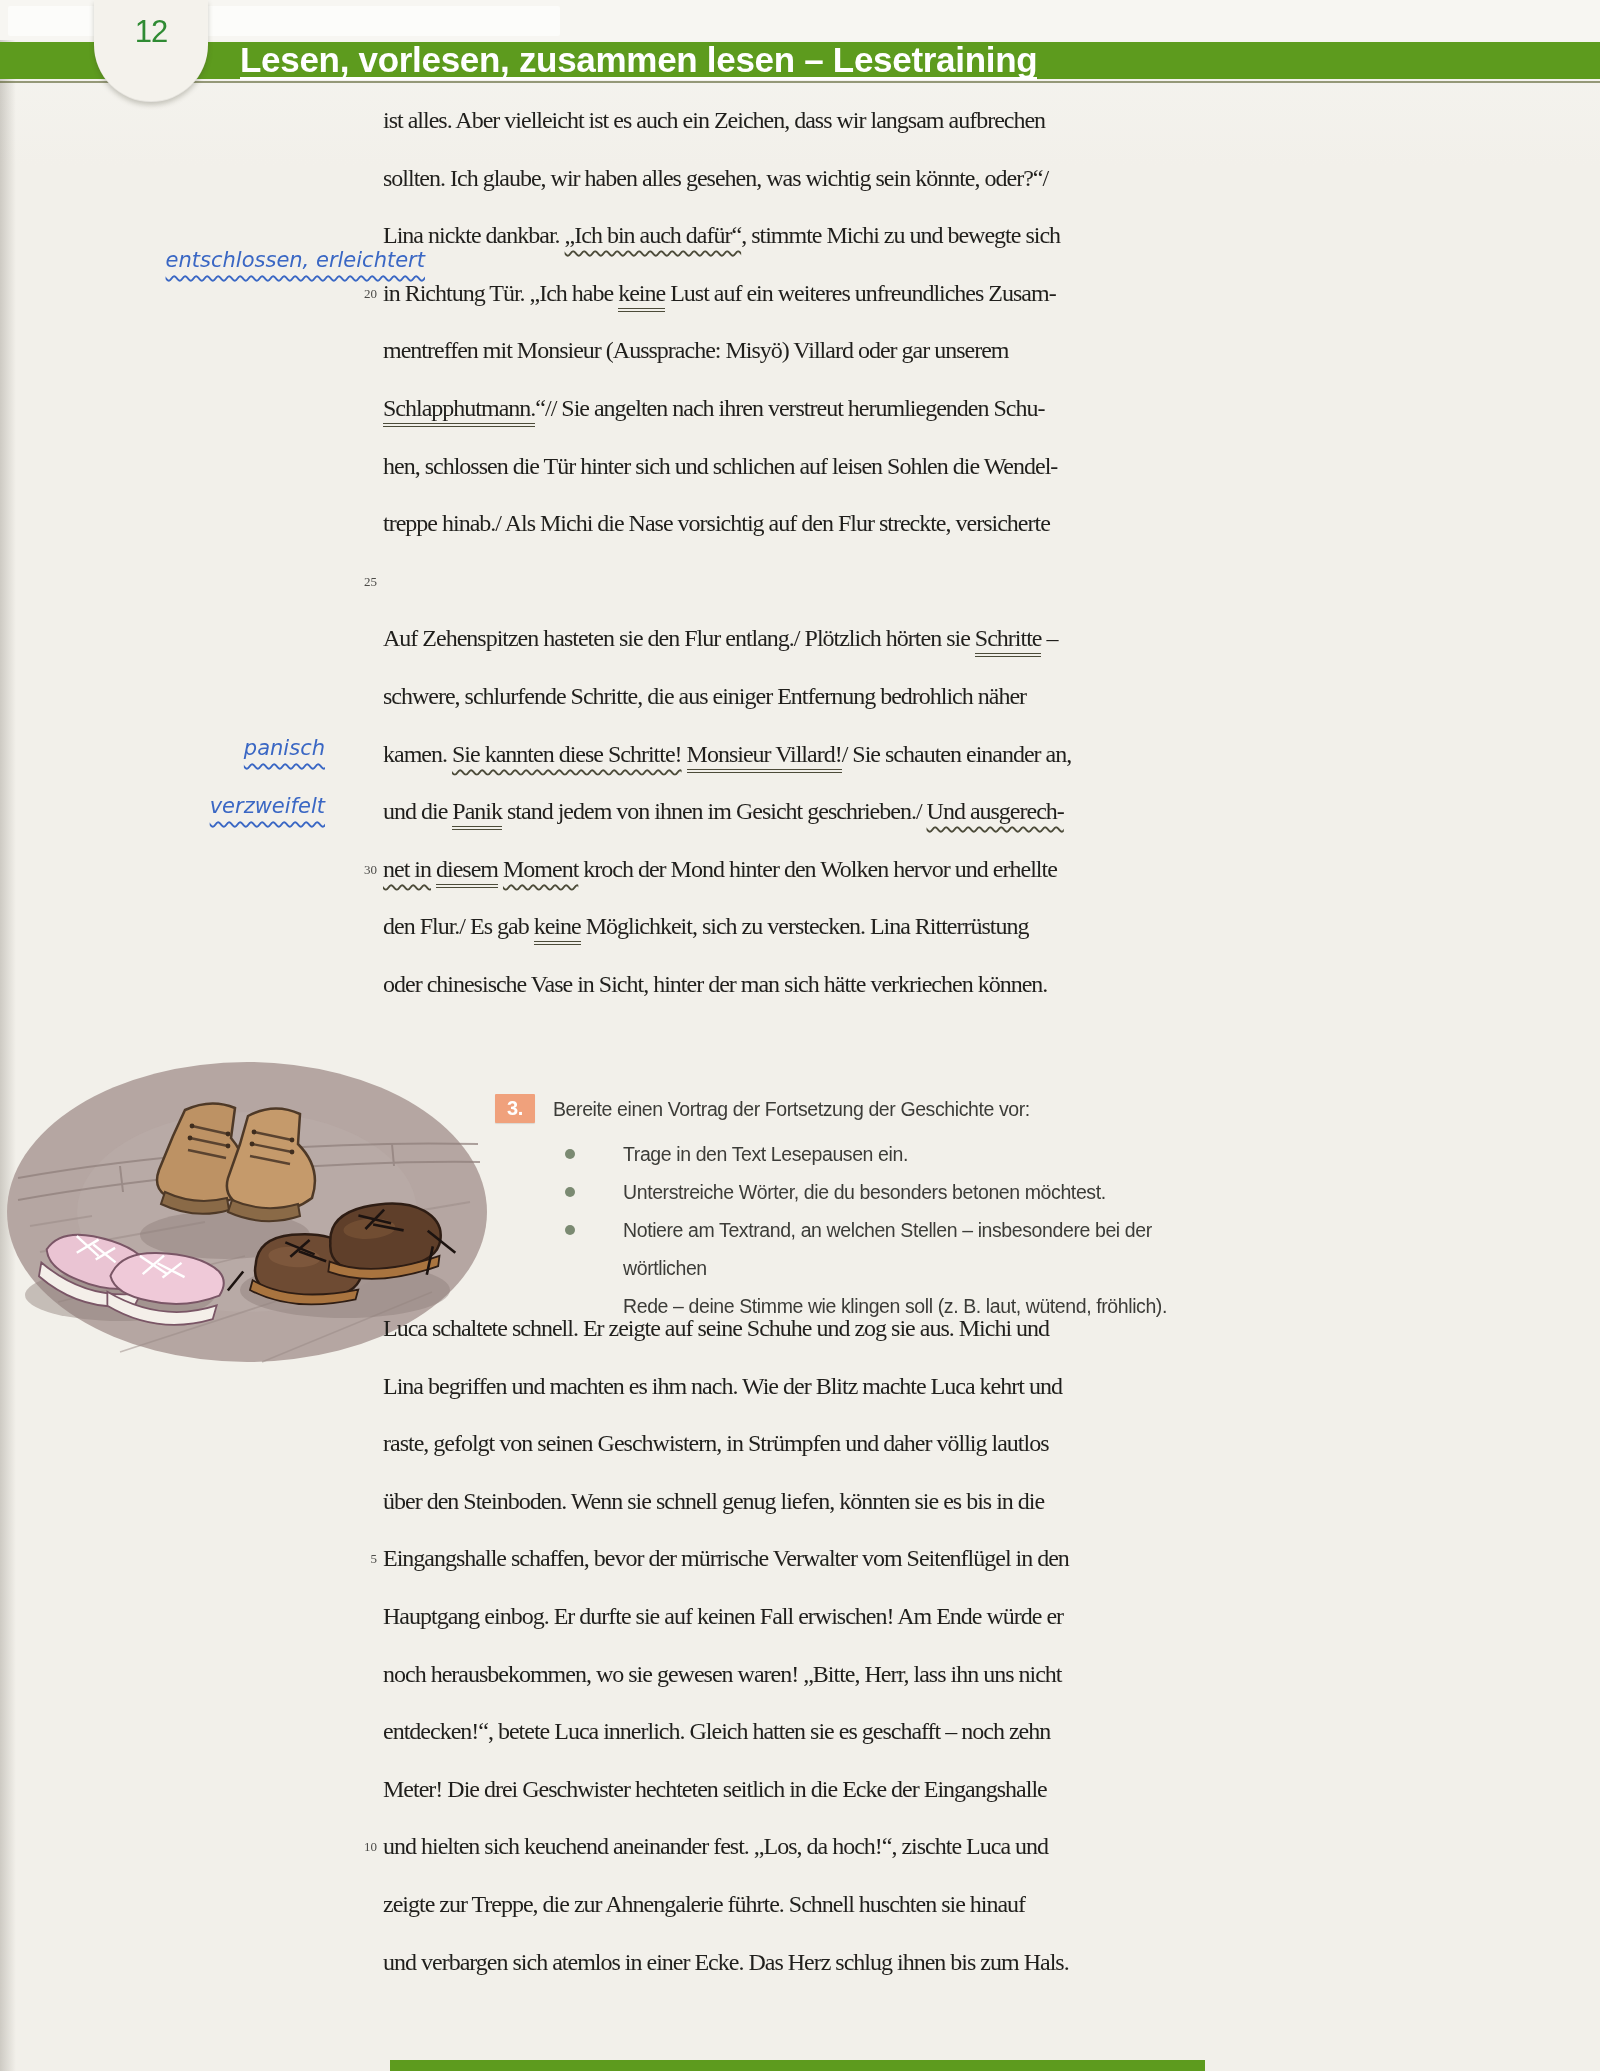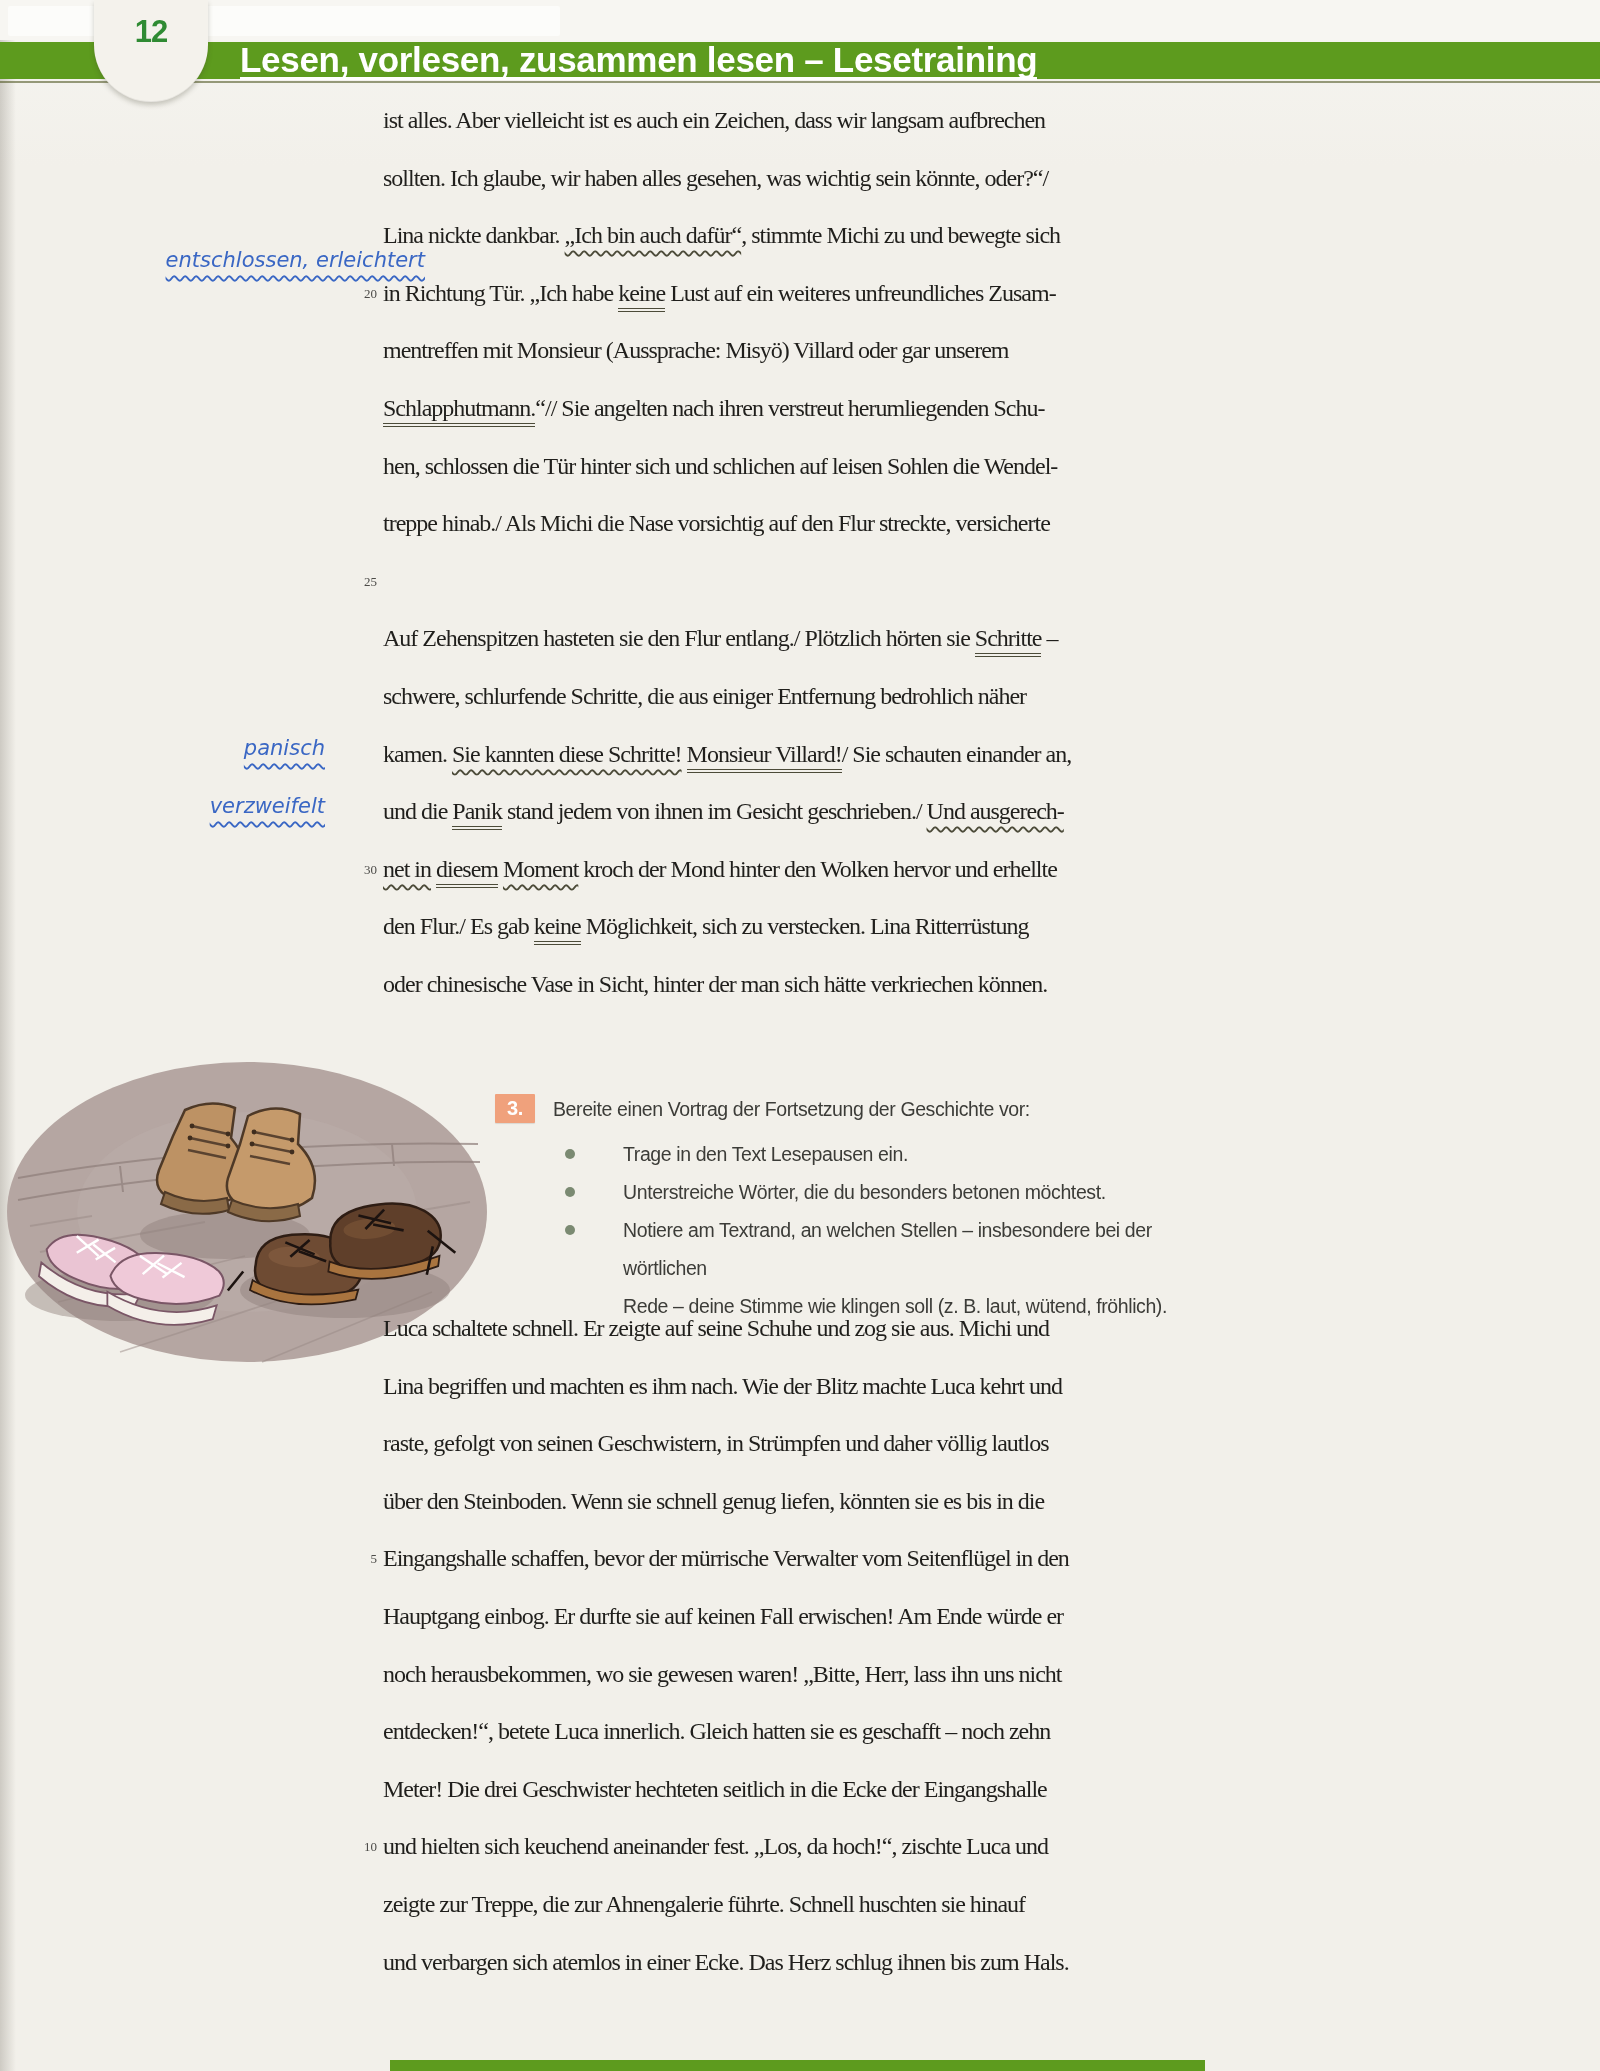--- a/index.html
+++ b/index.html
@@ -12,21 +12,21 @@
 
   .header-bar{position:absolute;left:0;top:42px;width:100%;height:37px;background:#5d9b1e;}
   .header-underbar{position:absolute;left:0;top:81px;width:100%;height:2px;background:#474f17;opacity:.55;}
   .header-title{position:absolute;left:240px;top:45px;color:#ffffff;font-family:"Liberation Sans",sans-serif;
         font-weight:bold;font-size:35px;letter-spacing:-0.3px;white-space:nowrap;
         border-bottom:3px solid #ffffff;padding-bottom:2px;line-height:30px;}
   .unit-tab{position:absolute;left:94px;top:0;width:114px;height:102px;background:#f4f2ec;
         border-radius:0 0 57px 57px;box-shadow:0 3px 5px rgba(60,60,40,.25),inset 0 -1px 0 rgba(0,0,0,.05);
         text-align:center;}
   .unit-number{display:inline-block;margin-top:14px;font-family:"Liberation Sans",sans-serif;
-        font-weight:bold;font-size:31px;color:#2f8b33;letter-spacing:-1px;}
+        font-weight:normal;font-size:31px;color:#2f8b33;letter-spacing:-1px;}
 
   .story{position:absolute;font-size:24px;letter-spacing:-1px;color:#201f1c;}
   .story-part1{left:383px;top:92px;}
   .story-part2{left:383px;top:1300px;}
   .story-line{position:relative;height:57.6px;line-height:57.6px;white-space:nowrap;}
   .line-num{position:absolute;left:-30px;top:0;width:24px;text-align:right;
         font-size:13px;letter-spacing:0;color:#4c4b48;}
   .seg-wavy{text-decoration-line:underline;text-decoration-style:wavy;text-decoration-color:#4c4b39;
         text-decoration-thickness:1.5px;text-underline-offset:7px;margin-top:8px;}
   .seg-double{border-bottom:4px double #4c4b39;padding-bottom:2px;}

